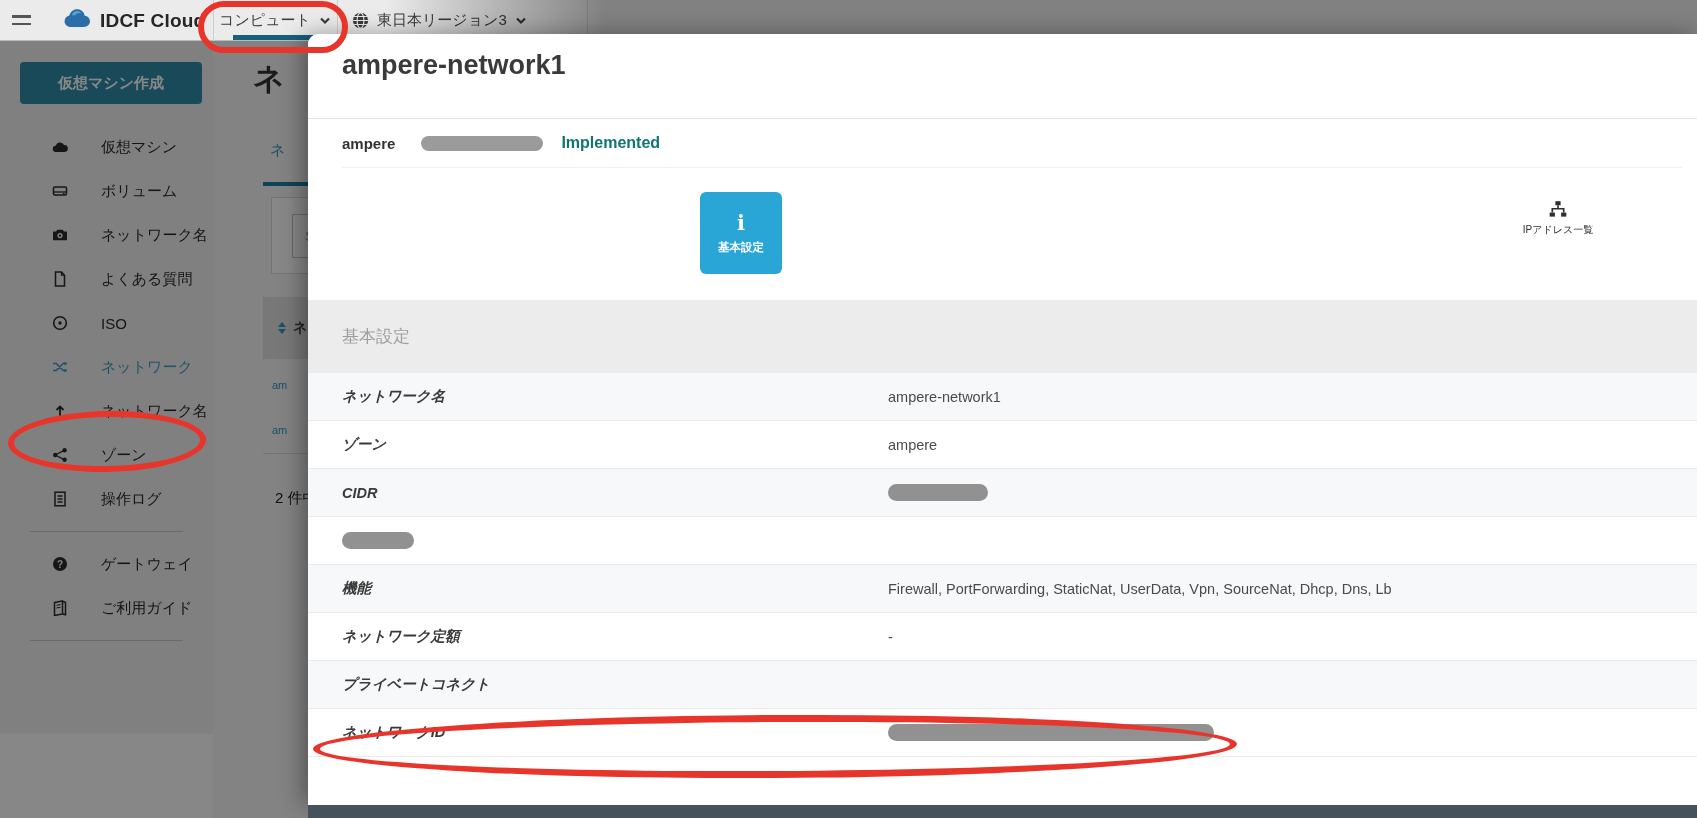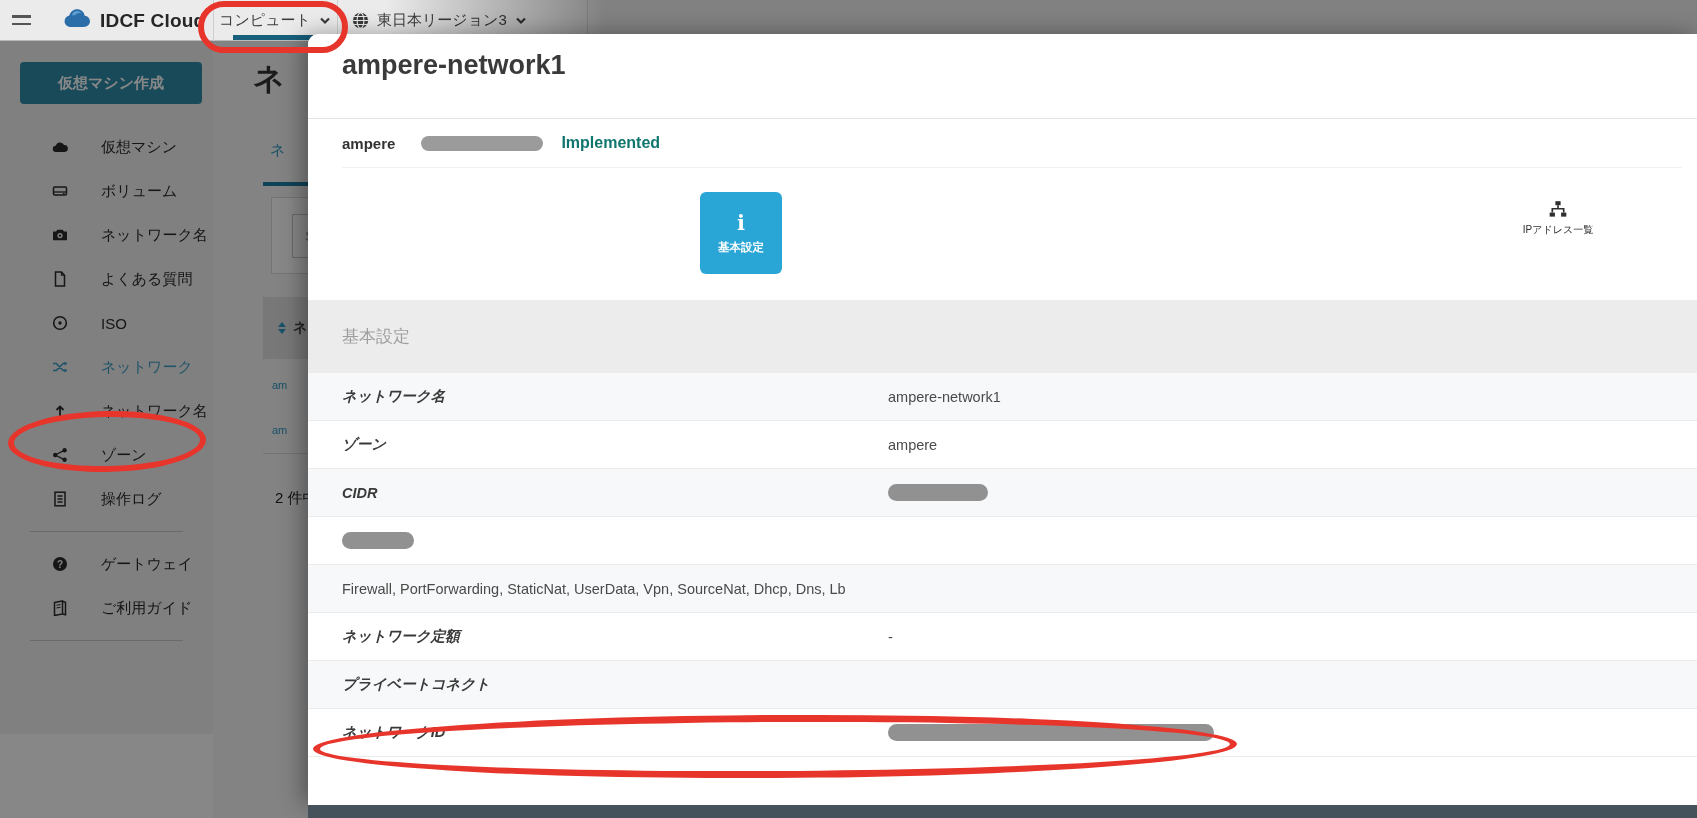--- a/index.html
+++ b/index.html
@@ -297,20 +297,21 @@
       <div class="dvalue">ampere</div>
     </div>
     <div class="drow">
       <div class="dlabel">CIDR</div>
       <div class="pill redact r-cidr"></div>
     </div>
     <div class="drow">
       <div class="pill redact r-gw"></div>
     </div>
     <div class="drow">
+      <div class="dlabel">機能</div>
       <div class="dvalue">Firewall, PortForwarding, StaticNat, UserData, Vpn, SourceNat, Dhcp, Dns, Lb</div>
     </div>
     <div class="drow">
       <div class="dlabel">ネットワーク定額</div>
       <div class="dvalue">-</div>
     </div>
     <div class="drow">
       <div class="dlabel">プライベートコネクト</div>
       <div class="dvalue"></div>
     </div>

